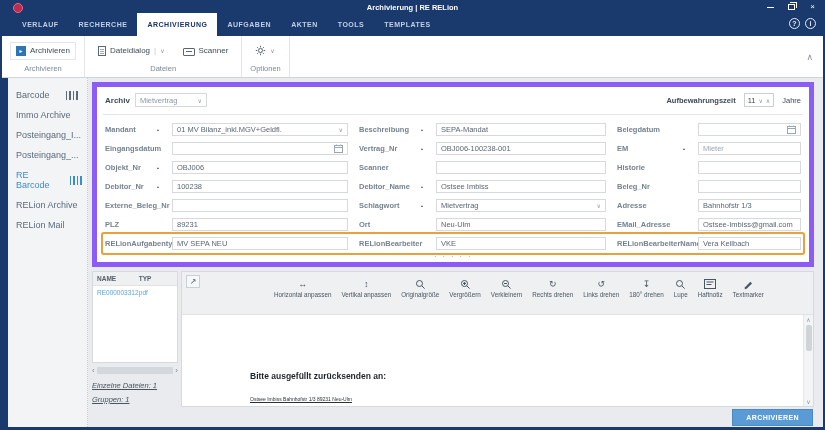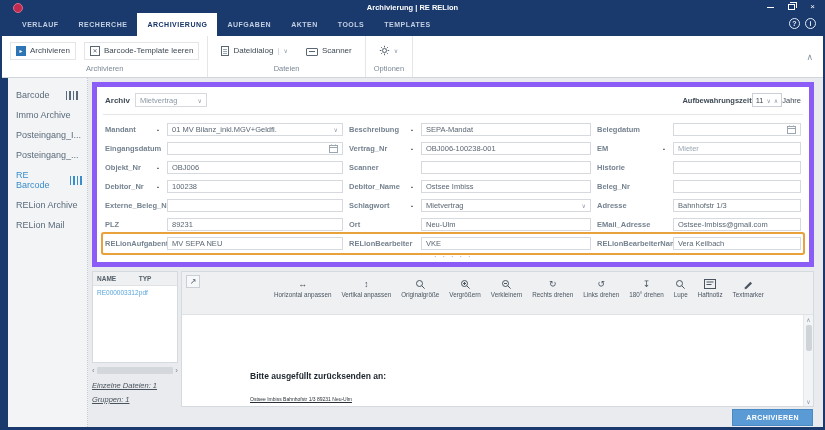--- a/index.html
+++ b/index.html
@@ -48,25 +48,25 @@
   .side-item.selected { color:#3a8dcc; }
   .barcode-icon { width:14px; height:9px; flex:none; background:repeating-linear-gradient(90deg, currentColor 0 1.5px, transparent 1.5px 3.5px); }
 
   .main { flex:1; position:relative; padding:4px 9px 0 4px; display:flex; flex-direction:column; }
 
   
   .form-card { background:#fff; border:5px solid #8b5cf6; padding:6px 6px 2px 6px; }
   .form-head { display:flex; align-items:center; padding:0 2px 7px 2px; border-bottom:1px solid #e4e7ea; }
   .archiv-label { font-size:8px; font-weight:bold; color:#3f4a55; margin-right:5px; }
   .archiv-select { width:72px; height:14px; border:1px solid #d6dade; display:flex; align-items:center; padding:0 4px; font-size:7.5px; color:#8b98a5; }
-  .retention { margin-left:auto; display:flex; align-items:center; gap:0; font-size:7.5px; color:#3f4a55; }
+  .retention { margin-left:auto; display:flex; align-items:center; gap:8px; font-size:7.5px; color:#3f4a55; }
   .retention .label { font-weight:bold; }
   .stepper { border:1px solid #c9cfd4; height:14px; display:flex; align-items:center; gap:3px; padding:0 3px; font-size:7.5px; color:#3f4a55; }
   .form-grid { padding-top:5px; }
-  .form-row { display:grid; grid-template-columns:56px 176px 66px 170px 70px 1fr; column-gap:6px; align-items:center; height:19px; padding:0 2px; }
+  .form-row { display:grid; grid-template-columns:56px 176px 66px 170px 70px 1fr; column-gap:11px; align-items:center; height:19px; padding:0 2px; }
   .form-row.highlight { box-shadow:0 0 0 2px #e9a23b; border-radius:1px; }
   .flabel { font-size:7.5px; font-weight:bold; color:#75828f; display:flex; align-items:center; }
   .req { margin-left:auto; font-size:5px; color:#1c242c; padding-right:2px; }
   .field { height:13px; border:1px solid #d6dade; background:#fff; display:flex; align-items:center; padding:0 4px; font-size:7.5px; color:#5a6672; overflow:hidden; white-space:nowrap; }
   .field .chev { margin-left:auto; }
   .field .cal { margin-left:auto; }
   .field.gray { color:#9aa7b2; }
   .split-dots { text-align:center; color:#a8b2bb; font-size:9px; letter-spacing:1.5px; line-height:6px; height:7px; }
 
   
@@ -135,24 +135,20 @@
       <span class="circle-icon">i</span>
     </div>
   </div>
 
   <div class="ribbon">
     <div class="ribbon-group">
       <div class="rb-row">
         <div class="rb-btn">
           <span class="icon-archive-box">▸</span>
           <span>Archivieren</span>
-        </div>
-        <div class="rb-btn">
-          <span class="icon-clear-box">✕</span>
-          <span>Barcode-Template leeren</span>
         </div>
       </div>
       <div class="group-label">Archivieren</div>
     </div>
     <div class="ribbon-group">
       <div class="rb-row">
         <div class="rb-btn flat">
           <span class="icon-doc"></span>
           <span>Dateidialog</span>
           <span class="rb-sep-inline">|</span>

